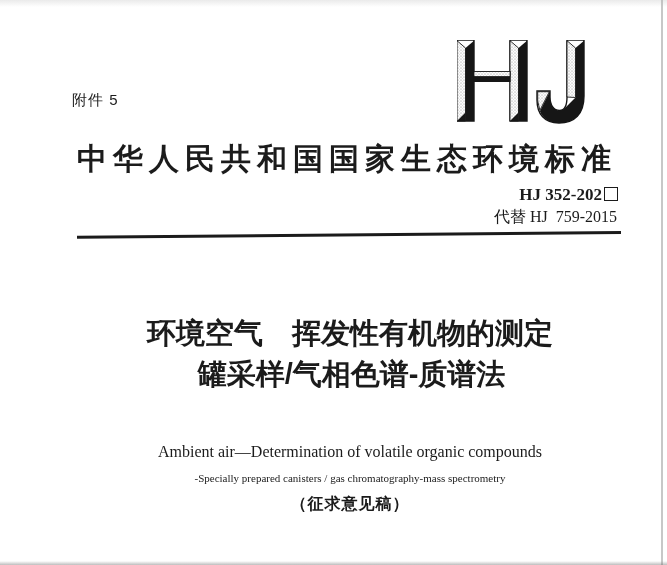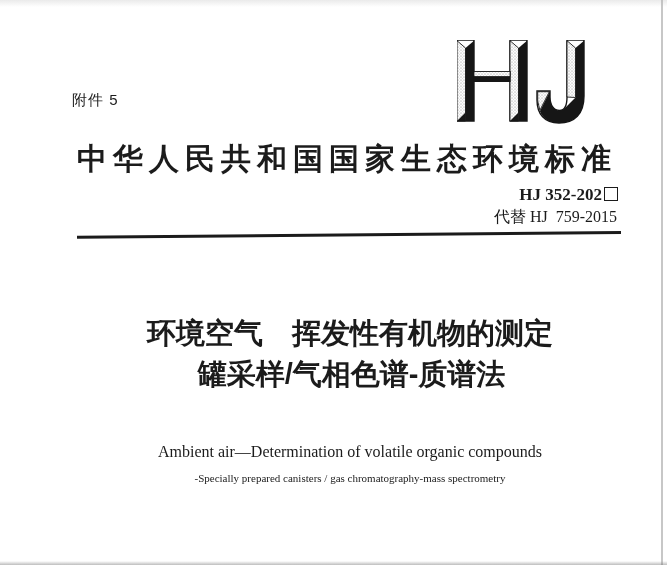--- a/index.html
+++ b/index.html
@@ -97,16 +97,17 @@
   <div class="replaces serif">代替 HJ  759-2015</div>
 
   <div class="divider"></div>
 
   <div class="center cn-title-1 sans">环境空气　挥发性有机物的测定</div>
   <div class="center cn-title-2 sans">罐采样/气相色谱-质谱法</div>
 
   <div class="center en-title-1 serif">Ambient air—Determination of volatile organic compounds</div>
   <div class="center en-title-2 serif">-Specially prepared canisters / gas chromatography-mass spectrometry</div>
 
+  <div class="center draft-note sans">（征求意见稿）</div>
 
   <div class="edge-right"></div>
   <div class="edge-bottom"></div>
 </div>
 
 </body></html>

